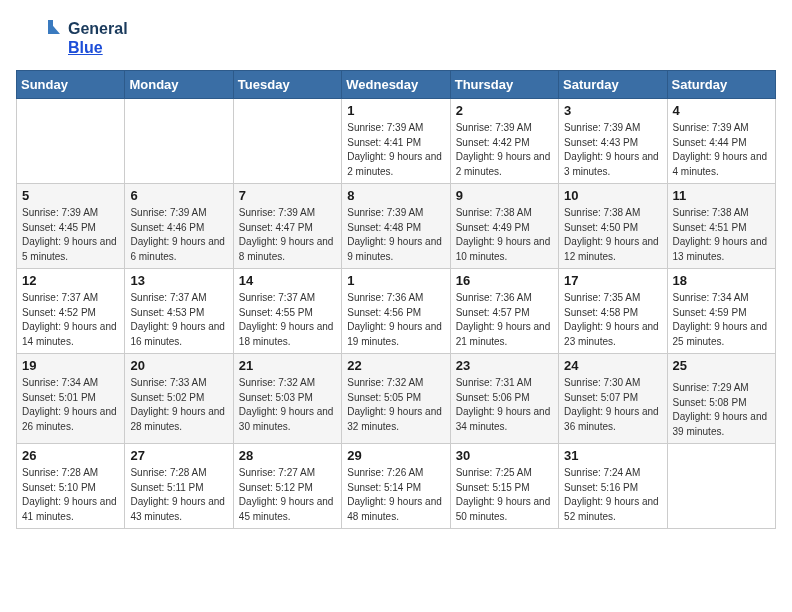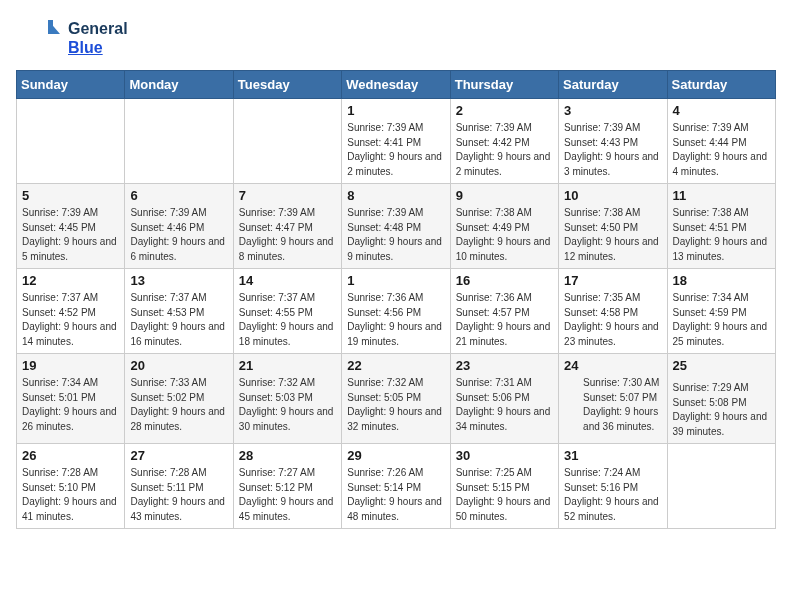--- a/index.html
+++ b/index.html
@@ -250,21 +250,21 @@
 Daylight: 9 hours and 32 minutes.</div>
         </td>
         <td>
           <span class="day-number">23</span>
           <div class="day-info" style="white-space: pre-line;">Sunrise: 7:31 AM
 Sunset: 5:06 PM
 Daylight: 9 hours and 34 minutes.</div>
         </td>
         <td>
           <span class="day-number">24</span>
-          <div class="day-info" style="white-space: pre-line; margin-left: 19px;">Sunrise: 7:30 AM
+          <div class="day-info" style="white-space: pre-line;">Sunrise: 7:30 AM
 Sunset: 5:07 PM
 Daylight: 9 hours and 36 minutes.</div>
         </td>
         <td>
           <span class="day-number">25</span>
           <div class="day-info" style="white-space: pre-line; margin-top: 8px;">Sunrise: 7:29 AM
 Sunset: 5:08 PM
 Daylight: 9 hours and 39 minutes.</div>
         </td>
       </tr>

